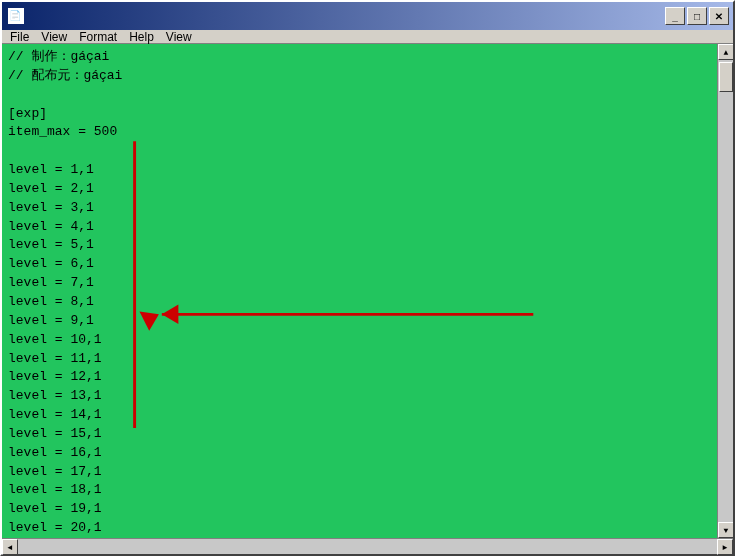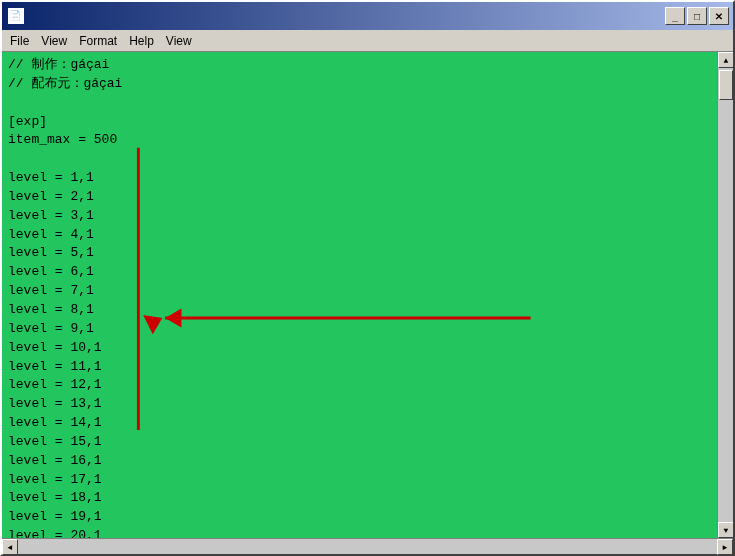--- a/index.html
+++ b/index.html
@@ -72,21 +72,21 @@
       font-family: 'Marlett', 'Arial', sans-serif;
       color: #000;
     }
 
     .title-btn.close-btn {
       background: #d4d0c8;
     }
 
     .menu-bar {
       background: #d4d0c8;
-      height: 22px;
+      height: 14px;
       display: flex;
       align-items: center;
       padding: 0 2px;
       flex-shrink: 0;
       border-bottom: 1px solid #808080;
     }
 
     .menu-item {
       padding: 2px 6px;
       font-family: 'Tahoma', sans-serif;

